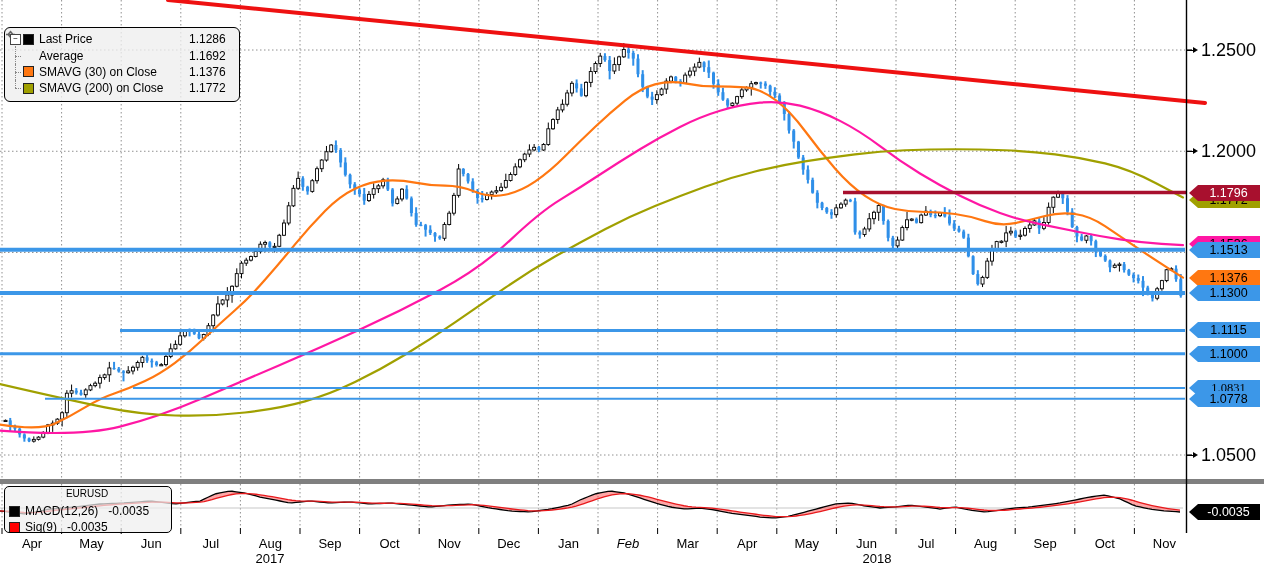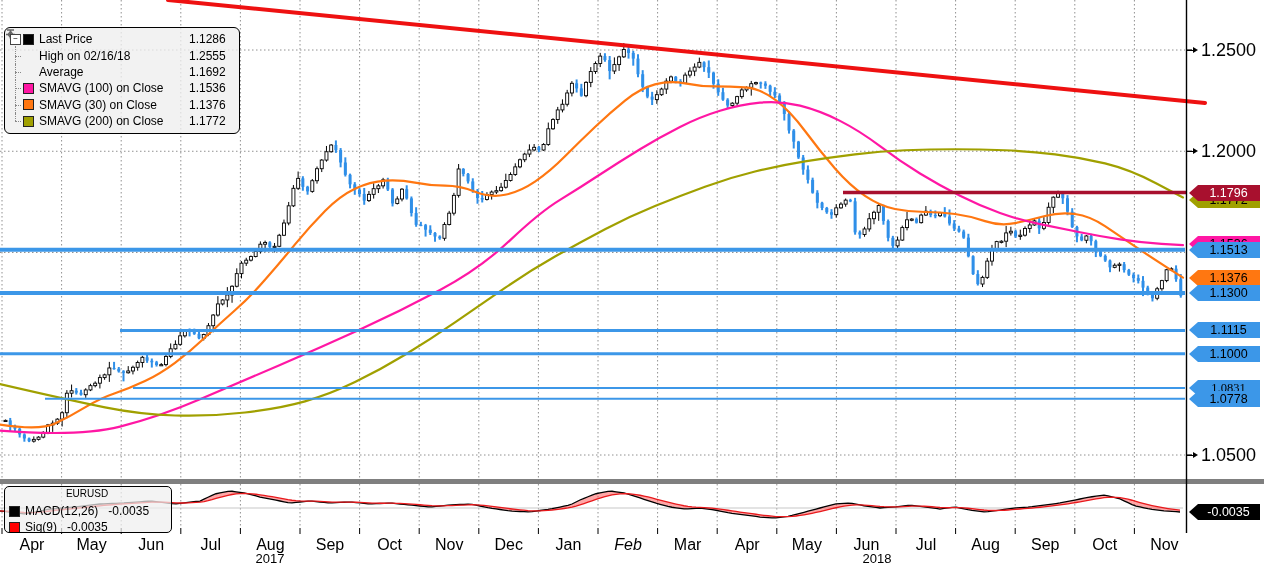--- a/index.html
+++ b/index.html
@@ -25,21 +25,21 @@
             padding:1px 6px 0 4px;z-index:5;box-sizing:border-box;}
   .macd-title{text-align:center;font-size:10px;height:15px;color:#000;}
   .badge{position:absolute;left:1189px;width:71px;height:16px;box-sizing:border-box;
          display:flex;align-items:center;justify-content:center;padding-left:8px;
          font-size:12.5px;z-index:4;
          clip-path:polygon(0 50%,9px 0,100% 0,100% 100%,9px 100%);}
   .rtick{position:absolute;left:1187px;height:14px;display:flex;align-items:center;z-index:3;color:#000;font-size:18px;}
   .rtick .dash{width:6px;height:1px;background:#000;}
   .rtick .arr{width:0;height:0;border-top:3.5px solid transparent;border-bottom:3.5px solid transparent;
               border-left:5px solid #000;margin-right:3px;}
-  .month{position:absolute;top:536px;width:44px;text-align:center;font-size:16px;color:#000;z-index:3;}
+  .month{position:absolute;top:536px;width:44px;text-align:center;font-size:13px;color:#000;z-index:3;}
   .year{position:absolute;top:551px;width:44px;text-align:center;font-size:13px;color:#000;z-index:3;}
 </style>
 </head>
 <body>
 
 <div id="stage">
   <svg id="svg" width="1264" height="568" viewBox="0 0 1264 568">
       <line x1="0" y1="50" x2="1185" y2="50" stroke="#909090" stroke-width="1" stroke-dasharray="1.5,2.5"></line>
       <line x1="0" y1="151.25000000000009" x2="1185" y2="151.25000000000009" stroke="#909090" stroke-width="1" stroke-dasharray="1.5,2.5"></line>
       <line x1="0" y1="252.50000000000017" x2="1185" y2="252.50000000000017" stroke="#909090" stroke-width="1" stroke-dasharray="1.5,2.5"></line>
@@ -635,41 +635,25 @@
           <div class="expander">−</div>
         </div>
         <div class="swatch" style="background: rgb(0, 0, 0);"></div>
         <div class="lg-label">Last Price</div>
         <div class="lg-value">1.1286</div>
       </div>
       <div class="lg-row">
         <div class="lg-guide"></div>
         <div class="mkicon">
           <svg width="11" height="13">
-            <path d="M2,2 H9 M5.5,2 V11" stroke="#666" stroke-width="1.4" fill="none"></path>
-          </svg>
-        </div>
-        <div class="lg-label">High on 02/16/18</div>
-        <div class="lg-value">1.2555</div>
-      </div>
-      <div class="lg-row">
-        <div class="lg-guide"></div>
-        <div class="mkicon">
-          <svg width="11" height="13">
             <path d="M1,6.5 H10 M5.5,3.5 L8,6.5 L5.5,9.5 L3,6.5 Z" stroke="#666" stroke-width="1.4" fill="none"></path>
           </svg>
         </div>
         <div class="lg-label">Average</div>
         <div class="lg-value">1.1692</div>
-      </div>
-      <div class="lg-row">
-        <div class="lg-guide"></div>
-        <div class="swatch" style="background: rgb(255, 23, 164);"></div>
-        <div class="lg-label">SMAVG (100) on Close</div>
-        <div class="lg-value">1.1536</div>
       </div>
       <div class="lg-row">
         <div class="lg-guide"></div>
         <div class="swatch" style="background: rgb(255, 119, 17);"></div>
         <div class="lg-label">SMAVG (30) on Close</div>
         <div class="lg-value">1.1376</div>
       </div>
       <div class="lg-row last">
         <div class="lg-guide"></div>
         <div class="swatch" style="background: rgb(160, 160, 0);"></div>

